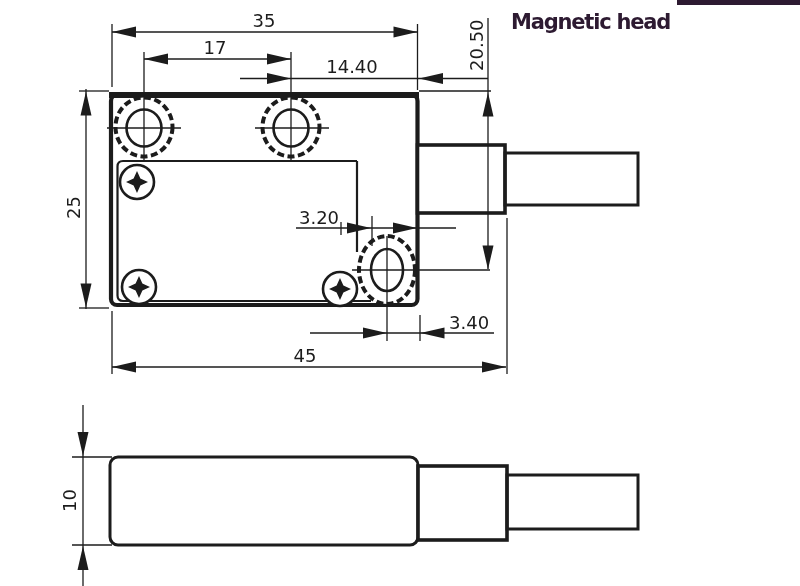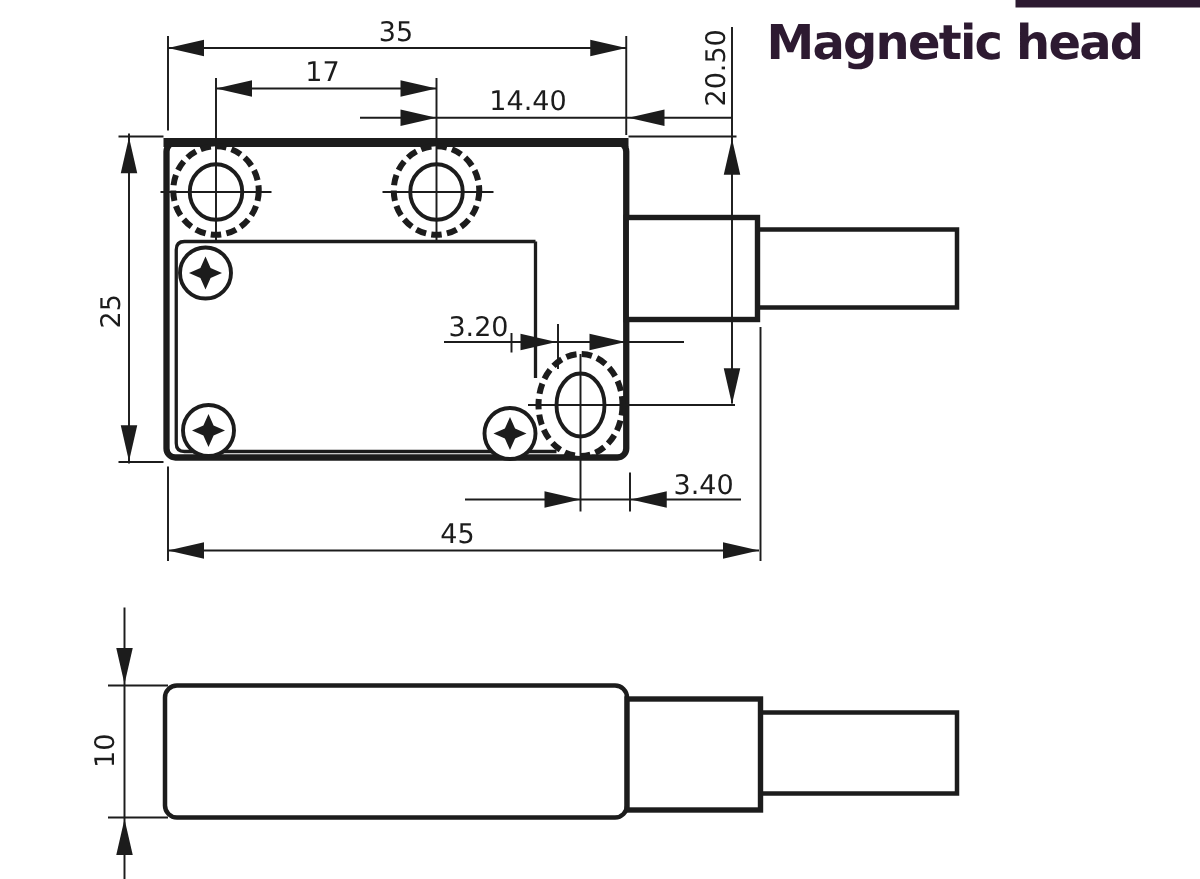--- a/index.html
+++ b/index.html
@@ -12,21 +12,21 @@
   .s2  { stroke:var(--ink); stroke-width:2.2; fill:none; }
   .s2w { stroke:var(--ink); stroke-width:2.6; fill:#fff; }
   .s3  { stroke:var(--ink); stroke-width:3;   fill:none; }
   .s4  { stroke:var(--ink); stroke-width:4.2; fill:none; }
   .s4w { stroke:var(--ink); stroke-width:3.6; fill:#fff; }
   .s6  { stroke:var(--ink); stroke-width:6;   fill:none; }
   .ring{ stroke:var(--ink); stroke-width:4;   fill:#fff; stroke-dasharray:7 3.5; }
   .arr { fill:var(--ink); stroke:none; }
   .dt  { font:18px "DejaVu Sans", sans-serif; fill:var(--ink); }
   .title { position:absolute; left:511px; top:10px; width:285px;
-           font-family:"DejaVu Sans", sans-serif; font-weight:bold; font-size:32px;
+           font-family:"DejaVu Sans", sans-serif; font-weight:bold; font-size:21px;
            line-height:1.16; letter-spacing:-1.2px; color:var(--title); }
   .top-sliver { position:absolute; left:677px; top:0; width:123px; height:5px; background:var(--title); }
 </style>
 </head>
 <body>
 
 <div class="stage">
 
   <svg width="800" height="586" viewBox="0 0 800 586">
 

